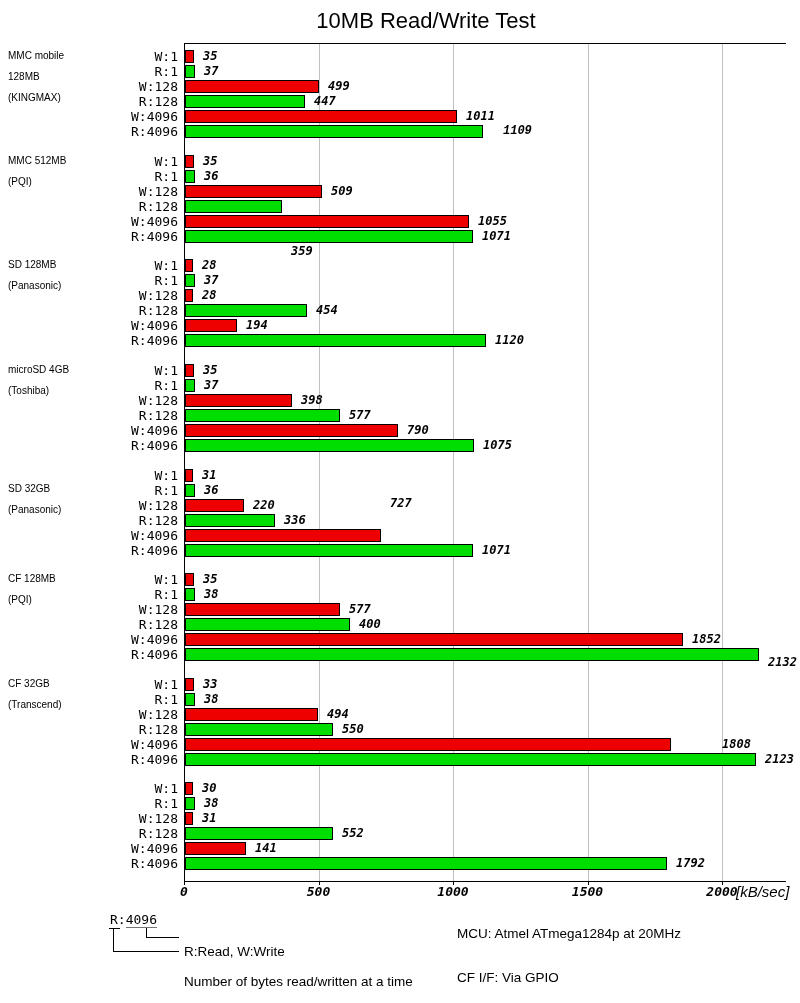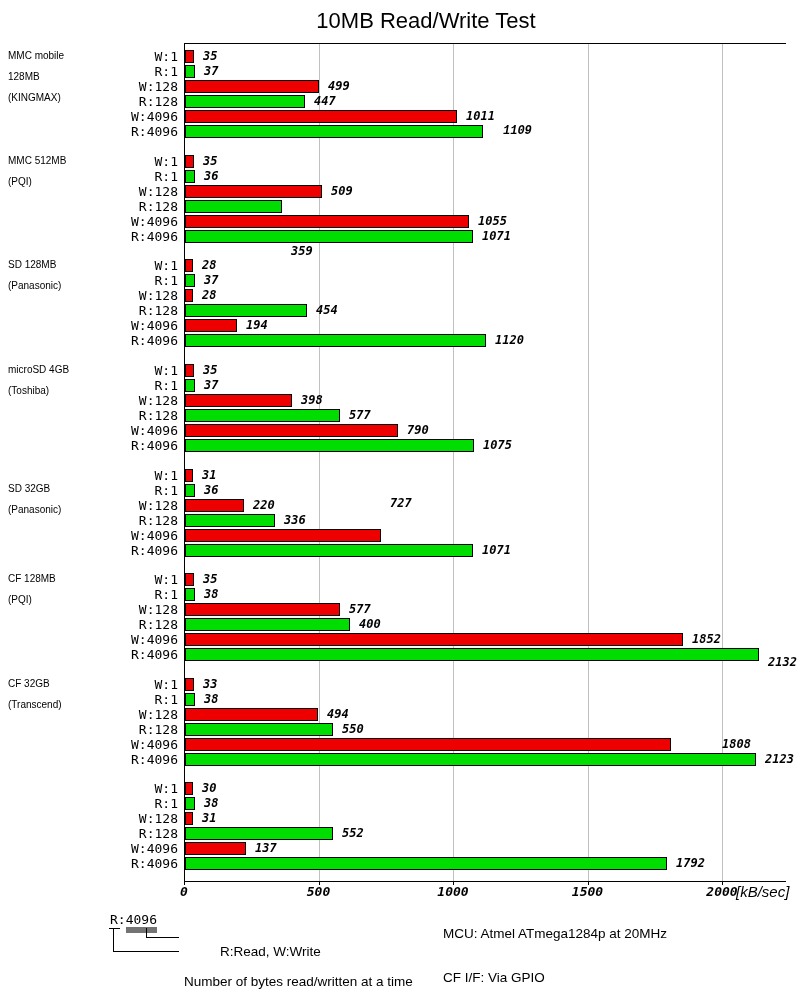--- a/index.html
+++ b/index.html
@@ -34,27 +34,27 @@
   }
   .bar{position:absolute;height:13px;border:1px solid #000;box-sizing:border-box;z-index:2;}
   .bar-value{
     position:absolute;font-family:"DejaVu Sans Mono",monospace;font-style:italic;
     font-weight:bold;font-size:12px;line-height:13px;white-space:nowrap;z-index:3;
   }
   .legend-example{
     position:absolute;left:110px;top:913px;
     font-family:"DejaVu Sans Mono",monospace;font-size:13px;line-height:14px;
   }
-  .legend-example .num{border-bottom:6px solid #737373;}
+  .legend-example .num{border-bottom:1px solid #737373;}
   .lline{position:absolute;background:#000;z-index:1;}
   .legend-note{
     position:absolute;font-size:13.5px;line-height:15px;white-space:nowrap;
   }
   .footer-line{
-    position:absolute;left:443px;font-size:13.5px;line-height:15px;white-space:nowrap;
+    position:absolute;left:457px;font-size:13.5px;line-height:15px;white-space:nowrap;
   }
 </style>
 </head>
 <body>
 
 <div id="screen">
 
   <div class="title">10MB Read/Write Test</div>
 
   <div id="plot"></div>
@@ -63,21 +63,21 @@
 
   <div class="legend-example"><span>R</span><span>:</span><span class="num">4096</span></div>
 
   <div class="lline" style="left:109px;top:928px;width:11px;height:1px;"></div>
   <div class="lline" style="left:113px;top:928px;width:1px;height:24px;"></div>
   <div class="lline" style="left:113px;top:951px;width:66px;height:1px;"></div>
   <div class="lline" style="left:146px;top:928px;width:1px;height:10px;"></div>
   <div class="lline" style="left:146px;top:937px;width:33px;height:1px;"></div>
 
   <div class="legend-note" style="left:184px;top:930px;margin-top:44px;">Number of bytes read/written at a time</div>
-  <div class="legend-note" style="left:184px;top:944px;margin-left:36px;">R:Read, W:Write</div>
+  <div class="legend-note" style="left:184px;top:944px;">R:Read, W:Write</div>
 
   <div class="footer-line" style="top:926px;">MCU: Atmel ATmega1284p at 20MHz</div>
   <div class="footer-line" style="top:970px;">CF I/F: Via GPIO</div>
 
 <div class="tick" style="left: 184px; top: 881px;"></div>
     <div class="tick-label" style="left: 184px; top: 885px;">0</div>
     <div class="gridline" style="left: 318.5px; top: 44px; height: 837px; background: rgb(192, 192, 192); z-index: 1;"></div>
     <div class="tick" style="left: 318.5px; top: 881px;"></div>
     <div class="tick-label" style="left: 318.5px; top: 885px;">500</div>
     <div class="gridline" style="left: 453px; top: 44px; height: 837px; background: rgb(192, 192, 192); z-index: 1;"></div>
@@ -240,17 +240,17 @@
     <div class="bar" style="left: 185px; top: 797.375px; width: 10px; background: rgb(0, 221, 0);"></div>
     <div class="bar-value" style="left: 204px; top: 797.375px;">38</div>
     <div class="row-label" style="top: 812.375px;">W:128</div>
     <div class="bar" style="left: 185px; top: 812.375px; width: 8px; background: rgb(238, 0, 0);"></div>
     <div class="bar-value" style="left: 202px; top: 812.375px;">31</div>
     <div class="row-label" style="top: 827.375px;">R:128</div>
     <div class="bar" style="left: 185px; top: 827.375px; width: 148px; background: rgb(0, 221, 0);"></div>
     <div class="bar-value" style="left: 342px; top: 827.375px;">552</div>
     <div class="row-label" style="top: 842.375px;">W:4096</div>
     <div class="bar" style="left: 185px; top: 842.375px; width: 61px; background: rgb(238, 0, 0);"></div>
-    <div class="bar-value" style="left: 255px; top: 842.375px;">137</div>
+    <div class="bar-value" style="left: 255px; top: 842.375px;">141</div>
     <div class="row-label" style="top: 857.375px;">R:4096</div>
     <div class="bar" style="left: 185px; top: 857.375px; width: 482px; background: rgb(0, 221, 0);"></div>
     <div class="bar-value" style="left: 676px; top: 857.375px;">1792</div>
   </div>
 
 </body></html>

